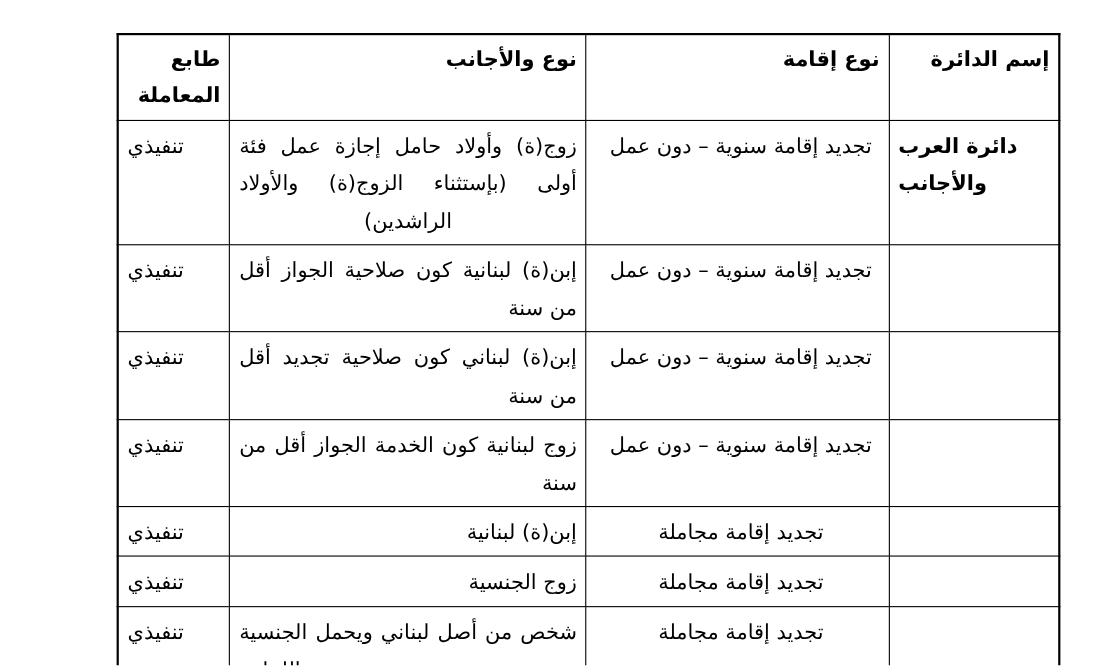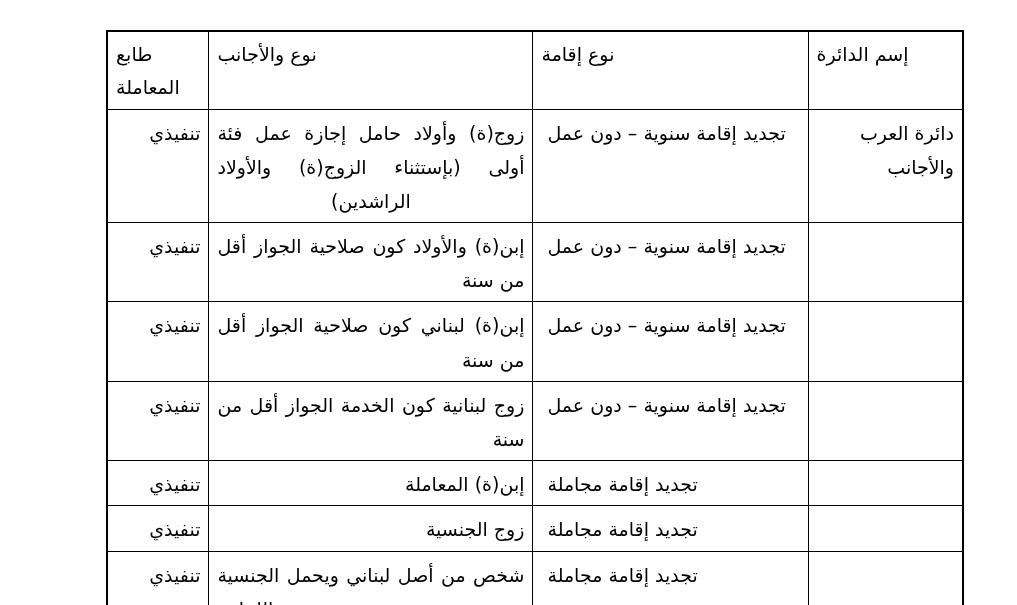--- a/index.html
+++ b/index.html
@@ -30,56 +30,56 @@
   .doc-table th, .doc-table td {
     border: 1.5px solid #000000;
     vertical-align: top;
     padding: 6px 8px 4px 8px;
     font-size: 19px;
     line-height: 1.8;
     overflow: hidden;
   }
   .doc-table thead tr { height: 73px; }
   .doc-table th {
-    font-weight: normal;
-    text-align: left;
+    font-weight: bold;
+    text-align: right;
     line-height: 1.75;
   }
   
   .col-department  { width: 152px; }
   .col-service     { width: 270px; }
   .col-transaction { width: 318px; }
   .col-stamp       { width: 100px; }
 
   
   .doc-table tbody tr:nth-child(1) { height: 80px; }
   .doc-table tbody tr:nth-child(2) { height: 75px; }
   .doc-table tbody tr:nth-child(3) { height: 73px; }
   .doc-table tbody tr:nth-child(4) { height: 79px; }
   .doc-table tbody tr:nth-child(5) { height: 37px; }
   .doc-table tbody tr:nth-child(6) { height: 37px; }
   .doc-table tbody tr:nth-child(7) { height: 76px; }
 
   td.cell-department {
-    font-weight: normal;
-    text-align: right;
+    font-weight: bold;
+    text-align: left;
   }
   td.cell-service {
-    text-align: left;
+    text-align: center;
     padding-left: 14px;
   }
   td.cell-transaction {
     text-align: justify;
     text-align-last: right;
   }
   
   .doc-table tbody tr:nth-child(1) td.cell-transaction { text-align-last: center; }
   .doc-table tbody tr:nth-child(7) td.cell-transaction { text-align-last: left; }
   td.cell-stamp {
-    text-align: right;
+    text-align: left;
   }
 </style>
 </head>
 <body>
 
 <div class="page">
   <table class="doc-table">
     <colgroup>
       <col class="col-department">
       <col class="col-service">
@@ -97,39 +97,39 @@
     <tbody id="table-body">
         <tr>
           <td class="cell-department">دائرة العرب والأجانب</td>
           <td class="cell-service">تجديد إقامة سنوية – دون عمل</td>
           <td class="cell-transaction">زوج(ة) وأولاد حامل إجازة عمل فئة أولى (بإستثناء الزوج(ة) والأولاد الراشدين)</td>
           <td class="cell-stamp">تنفيذي</td>
         </tr>
         <tr>
           <td class="cell-department"></td>
           <td class="cell-service">تجديد إقامة سنوية – دون عمل</td>
-          <td class="cell-transaction">إبن(ة) والأولاد كون صلاحية الجواز أقل من سنة</td>
+          <td class="cell-transaction">إبن(ة) لبنانية كون صلاحية الجواز أقل من سنة</td>
           <td class="cell-stamp">تنفيذي</td>
         </tr>
         <tr>
           <td class="cell-department"></td>
           <td class="cell-service">تجديد إقامة سنوية – دون عمل</td>
-          <td class="cell-transaction">إبن(ة) لبناني كون صلاحية الجواز أقل من سنة</td>
+          <td class="cell-transaction">إبن(ة) لبناني كون صلاحية تجديد أقل من سنة</td>
           <td class="cell-stamp">تنفيذي</td>
         </tr>
         <tr>
           <td class="cell-department"></td>
           <td class="cell-service">تجديد إقامة سنوية – دون عمل</td>
           <td class="cell-transaction">زوج لبنانية كون الخدمة الجواز أقل من سنة</td>
           <td class="cell-stamp">تنفيذي</td>
         </tr>
         <tr>
           <td class="cell-department"></td>
           <td class="cell-service">تجديد إقامة مجاملة</td>
-          <td class="cell-transaction">إبن(ة) المعاملة</td>
+          <td class="cell-transaction">إبن(ة) لبنانية</td>
           <td class="cell-stamp">تنفيذي</td>
         </tr>
         <tr>
           <td class="cell-department"></td>
           <td class="cell-service">تجديد إقامة مجاملة</td>
           <td class="cell-transaction">زوج الجنسية</td>
           <td class="cell-stamp">تنفيذي</td>
         </tr>
         <tr>
           <td class="cell-department"></td>

